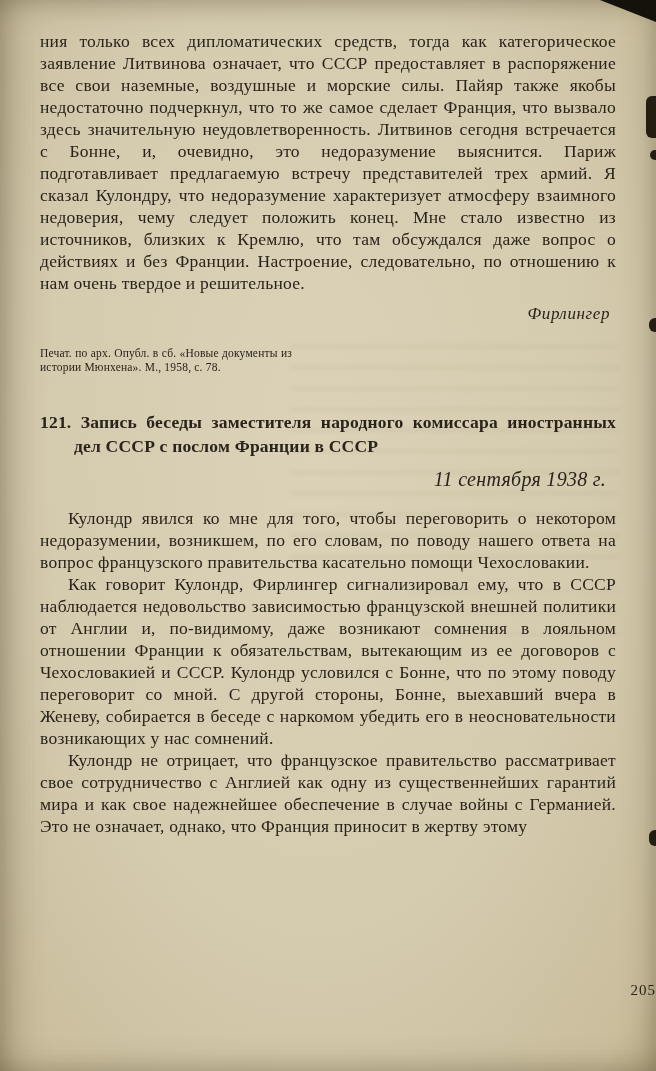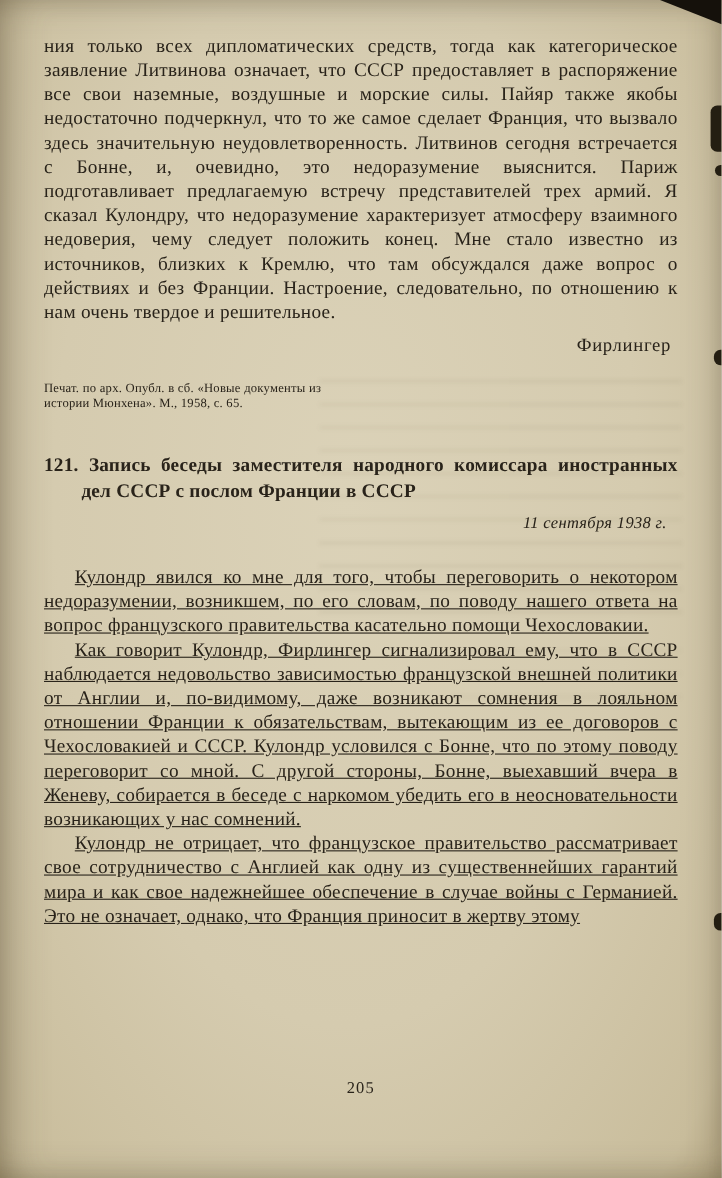--- a/index.html
+++ b/index.html
@@ -75,20 +75,21 @@
     font-size: 17.5px;
     line-height: 22px;
     letter-spacing: 0.25px;
     text-align: justify;
     hyphens: auto;
   }
 
   .signature {
     margin-top: 10px;
     font-size: 17px;
+    font-style: italic;
     letter-spacing: 0.6px;
     text-align: right;
     padding-right: 6px;
   }
 
   .source-note {
     margin-top: 22px;
     width: 252px;
     font-size: 11.5px;
     line-height: 14px;
@@ -102,43 +103,43 @@
     line-height: 24px;
     font-weight: bold;
     letter-spacing: 0.2px;
     text-align: justify;
     padding-left: 34px;
     text-indent: -34px;
   }
 
   .doc-date {
     margin-top: 10px;
-    font-size: 15px;
+    font-size: 20px;
     font-style: italic;
     text-align: right;
     padding-right: 10px;
     letter-spacing: 0.3px;
   }
 
-  .doc-body { margin-top: 28px; text-decoration: underline; }
+  .doc-body { margin-top: 16px; }
   .doc-body p {
     font-size: 17.5px;
     line-height: 22px;
     letter-spacing: 0.25px;
     text-align: justify;
     text-indent: 28px;
     hyphens: auto;
   }
 
   .page-number {
     position: absolute;
     left: 0;
     bottom: 72px;
     width: 100%;
-    text-align: center;
+    text-align: right;
     font-size: 15px;
     letter-spacing: 1px;
   }
 </style>
 </head>
 <body>
 
 <div class="corner-wedge"></div>
 <div class="edge-mark m1"></div>
 <div class="edge-mark m2"></div>
@@ -146,21 +147,21 @@
 <div class="edge-mark m4"></div>
 <div class="bleed-through"></div>
 <div class="bleed-through lower"></div>
 
 <div class="content">
 
   <p class="body-text">ния только всех дипломатических средств, тогда как категорическое заявление Литвинова означает, что СССР предоставляет в распоряжение все свои наземные, воздушные и морские силы. Пайяр также якобы недостаточно подчеркнул, что то же самое сделает Франция, что вызвало здесь значительную неудовлетворенность. Литвинов сегодня встречается с Бонне, и, очевидно, это недоразумение выяснится. Париж подготавливает предлагаемую встречу представителей трех армий. Я сказал Кулондру, что недоразумение характеризует атмосферу взаимного недоверия, чему следует положить конец. Мне стало известно из источников, близких к Кремлю, что там обсуждался даже вопрос о действиях и без Франции. Настроение, следовательно, по отношению к нам очень твердое и решительное.</p>
 
   <p class="signature">Фирлингер</p>
 
-  <p class="source-note">Печат. по арх. Опубл. в сб. «Новые документы из истории Мюнхена». М., 1958, с. 65.</p>
+  <p class="source-note">Печат. по арх. Опубл. в сб. «Новые документы из истории Мюнхена». М., 1958, с. 78.</p>
 
   <h2 class="doc-heading">121. Запись беседы заместителя народного комиссара иностранных дел СССР с послом Франции в СССР</h2>
 
   <p class="doc-date">11 сентября 1938 г.</p>
 
   <div class="doc-body">
     <p>Кулондр явился ко мне для того, чтобы переговорить о некотором недоразумении, возникшем, по его словам, по поводу нашего ответа на вопрос французского правительства касательно помощи Чехословакии.</p>
     <p>Как говорит Кулондр, Фирлингер сигнализировал ему, что в СССР наблюдается недовольство зависимостью французской внешней политики от Англии и, по-видимому, даже возникают сомнения в лояльном отношении Франции к обязательствам, вытекающим из ее договоров с Чехословакией и СССР. Кулондр условился с Бонне, что по этому поводу переговорит со мной. С другой стороны, Бонне, выехавший вчера в Женеву, собирается в беседе с наркомом убедить его в неосновательности возникающих у нас сомнений.</p>
     <p>Кулондр не отрицает, что французское правительство рассматривает свое сотрудничество с Англией как одну из существеннейших гарантий мира и как свое надежнейшее обеспечение в случае войны с Германией. Это не означает, однако, что Франция приносит в жертву этому</p>
   </div>

